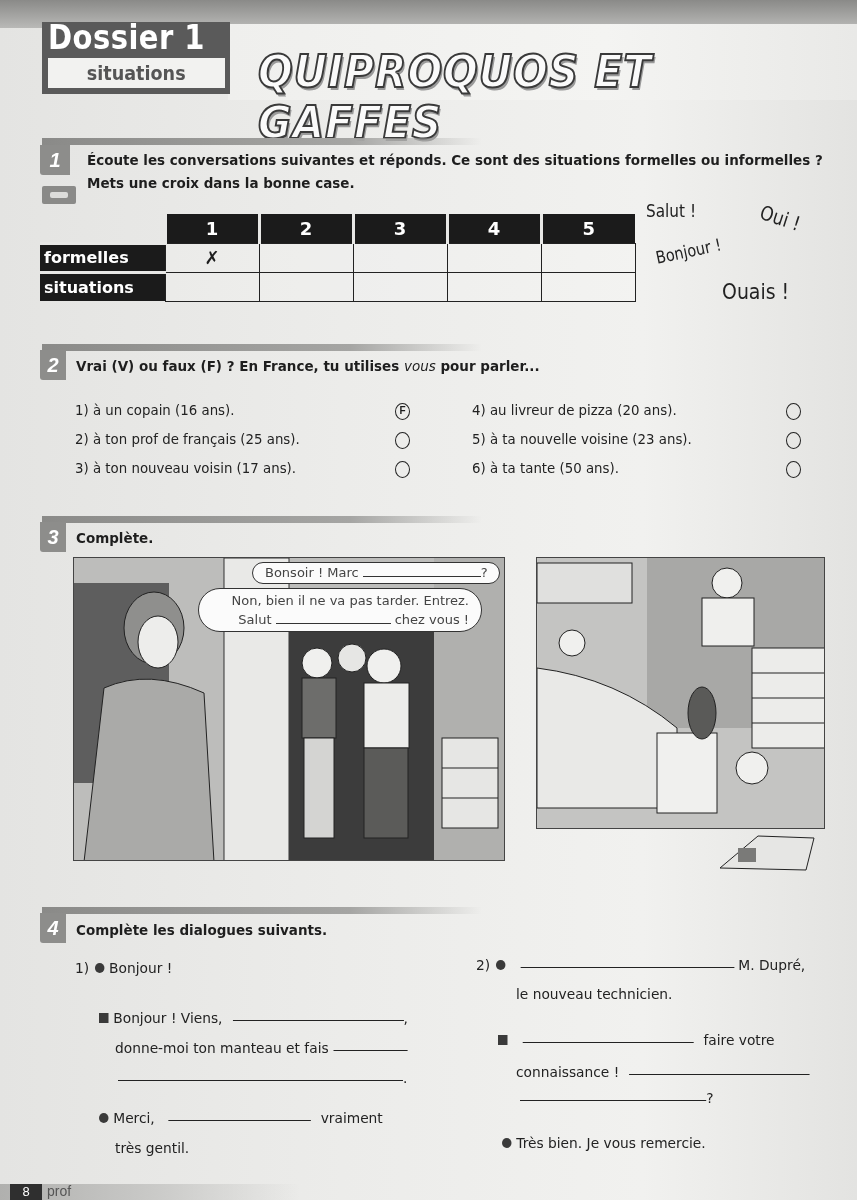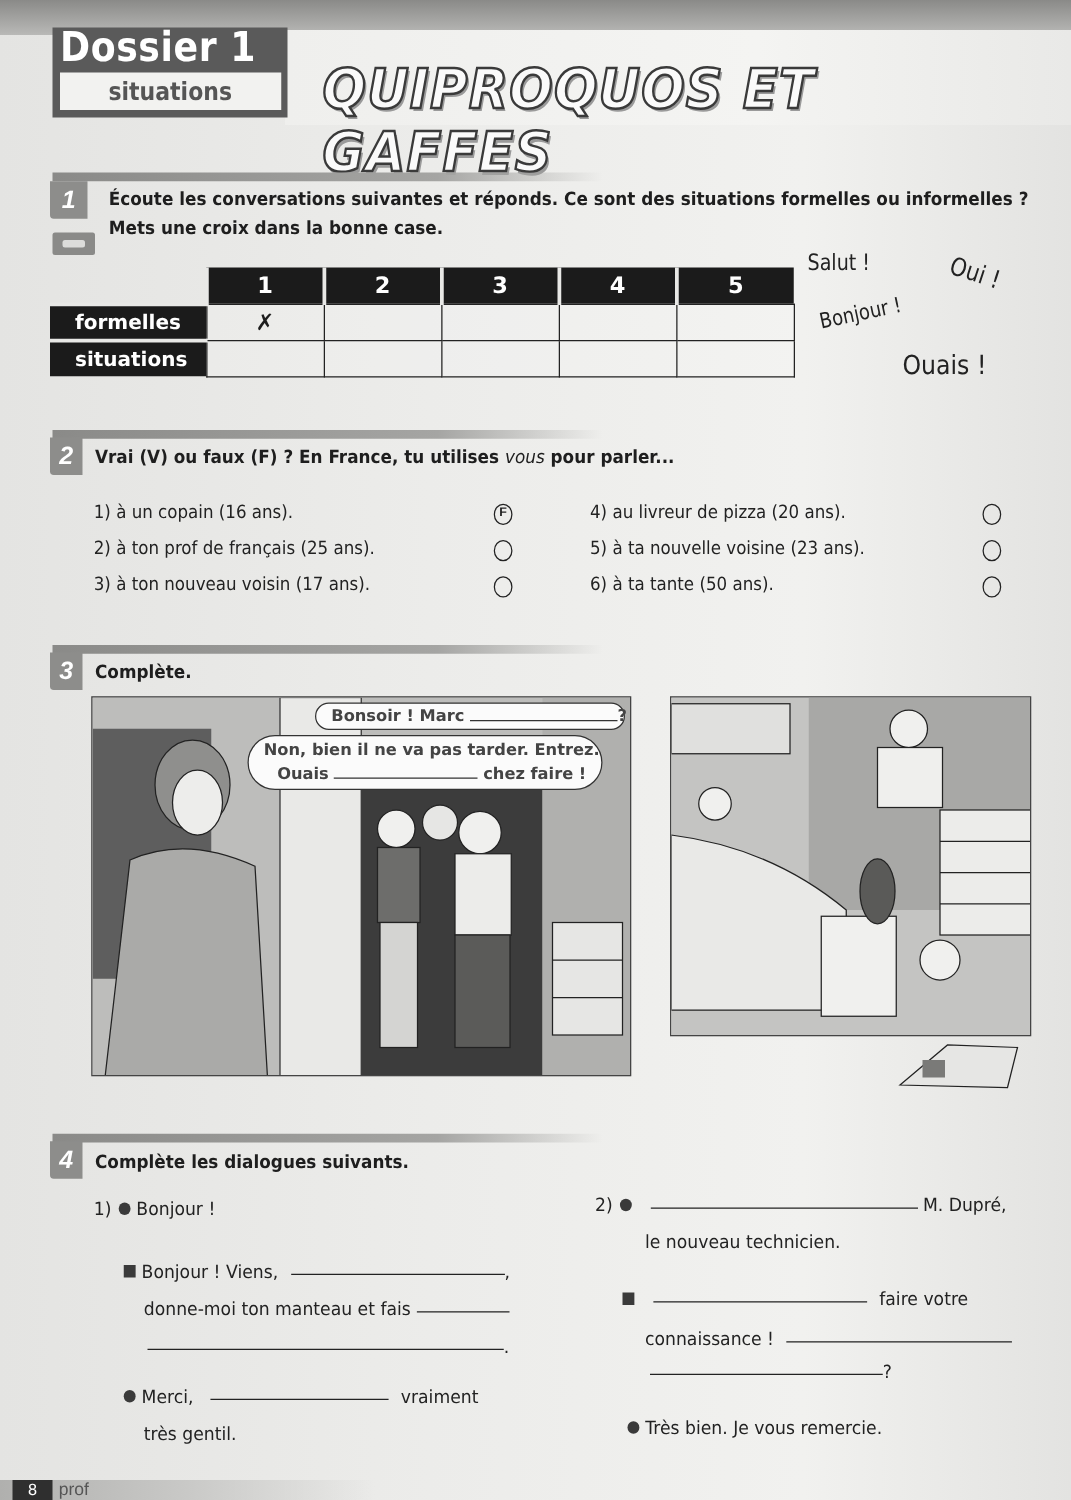--- a/index.html
+++ b/index.html
@@ -32,21 +32,21 @@
   .instr { position: absolute; font-family: "DejaVu Sans", sans-serif; font-weight: bold; font-size: 14.5px; color: #1e1e1e; transform: scaleX(0.93); transform-origin: left; white-space: nowrap; }
 
   .cassette { position: absolute; left: 42px; top: 186px; width: 34px; height: 18px; background: #8a8a88; border-radius: 2px; }
   .cassette::after { content: ""; position: absolute; left: 8px; top: 6px; width: 18px; height: 6px; background: #dcdcda; border-radius: 2px; }
 
   table.grid { position: absolute; left: 40px; top: 214px; border-collapse: collapse; }
   table.grid td, table.grid th { height: 29px; }
   table.grid th.num { width: 94px; background: #1b1b1b; color: #fff; font-family: "DejaVu Sans", sans-serif;
     font-size: 18px; font-weight: bold; border-left: 3px solid #e8e8e6; }
   table.grid td.rowlabel { width: 125px; background: #1b1b1b; color: #fff; font-family: "DejaVu Sans", sans-serif;
-    font-weight: bold; font-size: 16px; padding-left: 20px; border-top: 3px solid #e8e8e6; }
+    font-weight: bold; font-size: 16px; padding-left: 4px; border-top: 3px solid #e8e8e6; }
   table.grid td.cell { width: 94px; border: 1px solid #222; text-align: center; font-size: 18px; background: rgba(255,255,255,0.15); }
   table.grid td.empty { background: transparent; }
 
   .greet { position: absolute; font-family: "DejaVu Sans", sans-serif; color: #222; white-space: nowrap; }
 
   .vf-item { position: absolute; font-family: "DejaVu Sans", sans-serif; font-size: 14.5px; color: #222; white-space: nowrap; transform: scaleX(0.92); transform-origin: left; }
   .vf-circle { position: absolute; width: 15px; height: 17px; border: 1.6px solid #222; border-radius: 50%;
     font-size: 10px; font-weight: bold; text-align: center; line-height: 14px; }
 
   .panel { position: absolute; border: 1px solid #444; overflow: hidden; }
@@ -141,21 +141,21 @@
 <div class="vf-circle" style="left:786px; top:403px;"></div>
 <div class="vf-circle" style="left:786px; top:432px;"></div>
 <div class="vf-circle" style="left:786px; top:461px;"></div>
 
 <div class="sec-bar" style="left:42px; top:516px; width:440px;"></div>
 <div class="sec-badge" style="left:40px; top:522px; width:26px;">
   <span class="sec-num">3</span>
 </div>
 <div class="instr" style="left:76px; top:530px;">Complète.</div>
 
-<div class="panel" style="left:73px; top:557px; width:432px; height:304px; background:#c8c8c6;font-weight:bold;">
+<div class="panel" style="left:73px; top:557px; width:432px; height:304px; background:#c8c8c6;">
   <svg width="432" height="304" viewBox="0 0 432 304">
     <rect x="0" y="0" width="432" height="304" fill="#bdbdbb"></rect>
     <rect x="0" y="25" width="95" height="200" fill="#5e5e5e"></rect>
     <rect x="150" y="0" width="65" height="304" fill="#e9e9e7" stroke="#333"></rect>
     <rect x="215" y="70" width="145" height="234" fill="#3c3c3c"></rect>
     <rect x="360" y="0" width="72" height="304" fill="#b0b0ae"></rect>
 
     <ellipse cx="80" cy="70" rx="30" ry="36" fill="#8f8f8d" stroke="#222"></ellipse>
     <ellipse cx="84" cy="84" rx="20" ry="26" fill="#ededeb" stroke="#222"></ellipse>
     <path d="M30 130 Q75 110 130 135 L140 304 L10 304 Z" fill="#aaaaa8" stroke="#222"></path>
@@ -172,22 +172,22 @@
     <line x1="368" y1="210" x2="424" y2="210" stroke="#222"></line>
     <line x1="368" y1="240" x2="424" y2="240" stroke="#222"></line>
   </svg>
   <div class="bubble" style="left:178px; top:4px; width:248px; height:22px;">
     <span>Bonsoir ! Marc</span>
     <span class="blank" style="width:118px;"></span><span>?</span>
   </div>
   <div class="bubble" style="left:124px; top:30px; width:284px; height:44px; border-radius:22px; text-align:right; line-height:19px;">
     <div>Non, bien il ne va pas tarder. Entrez.</div>
     <div>
-      <span style="margin-right:4px;">Ouais</span><span class="blank" style="width:115px;"></span>
-      <span>chez faire !</span>
+      <span style="margin-right:4px;">Salut</span><span class="blank" style="width:115px;"></span>
+      <span>chez vous !</span>
     </div>
   </div>
 </div>
 
 <div class="panel" style="left:536px; top:557px; width:289px; height:272px; background:#cfcfcd;">
   <svg width="289" height="272" viewBox="0 0 289 272">
     <rect x="0" y="0" width="289" height="272" fill="#c4c4c2"></rect>
     <rect x="110" y="0" width="179" height="170" fill="#a8a8a6"></rect>
     <rect x="0" y="5" width="95" height="40" fill="#e0e0de" stroke="#222"></rect>
     <rect x="215" y="90" width="74" height="100" fill="#ececea" stroke="#222"></rect>

